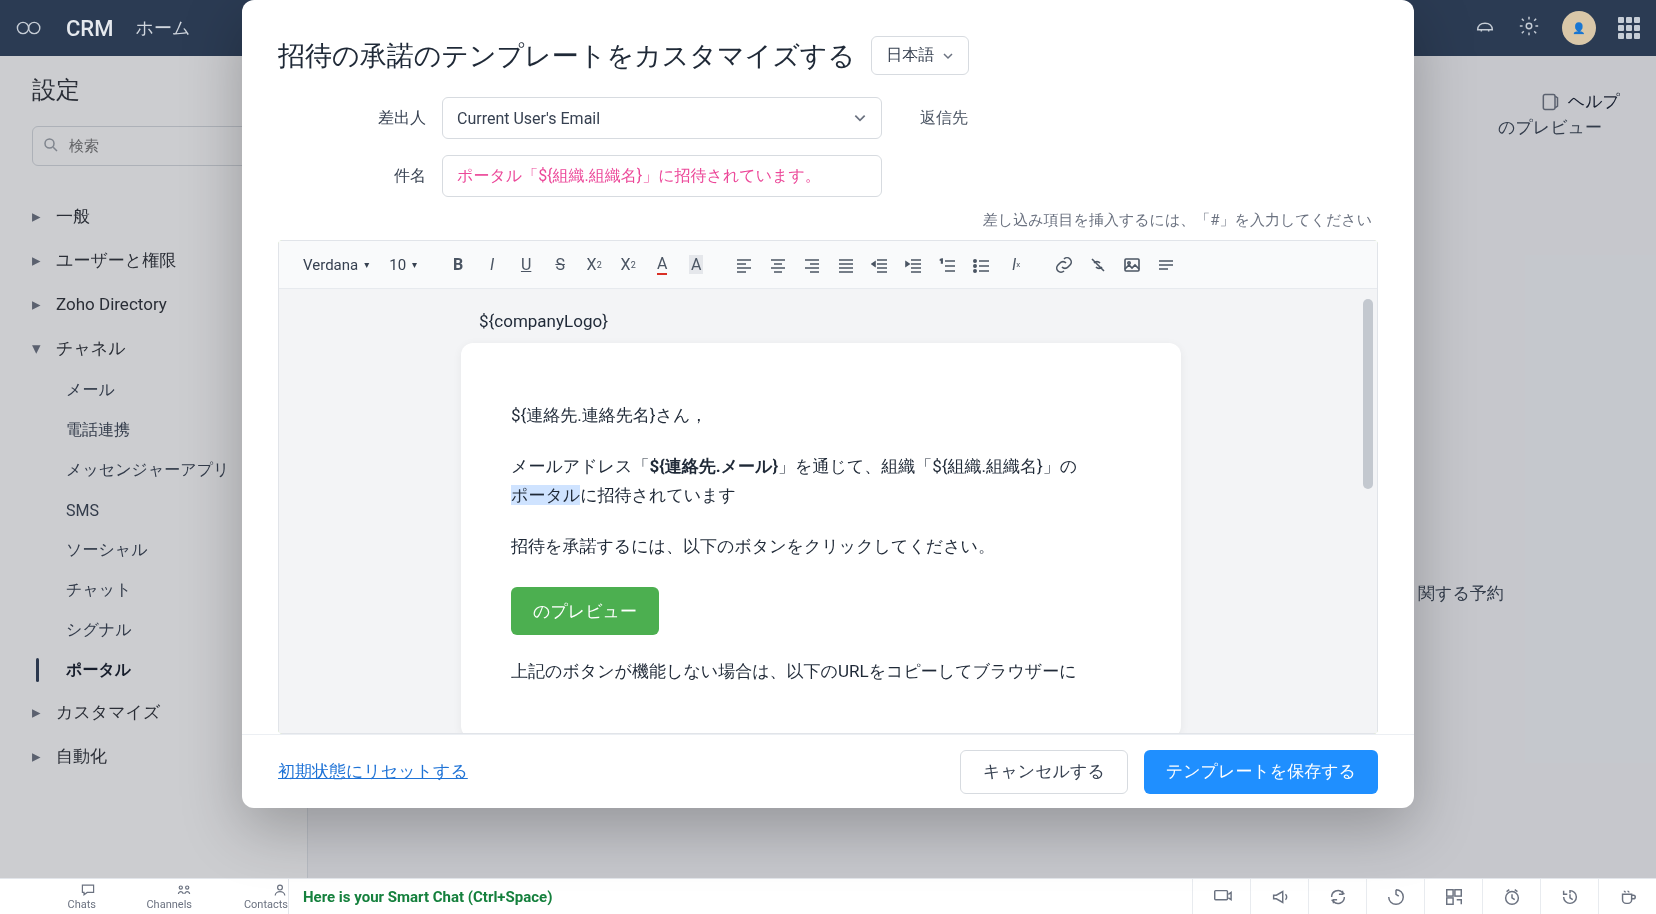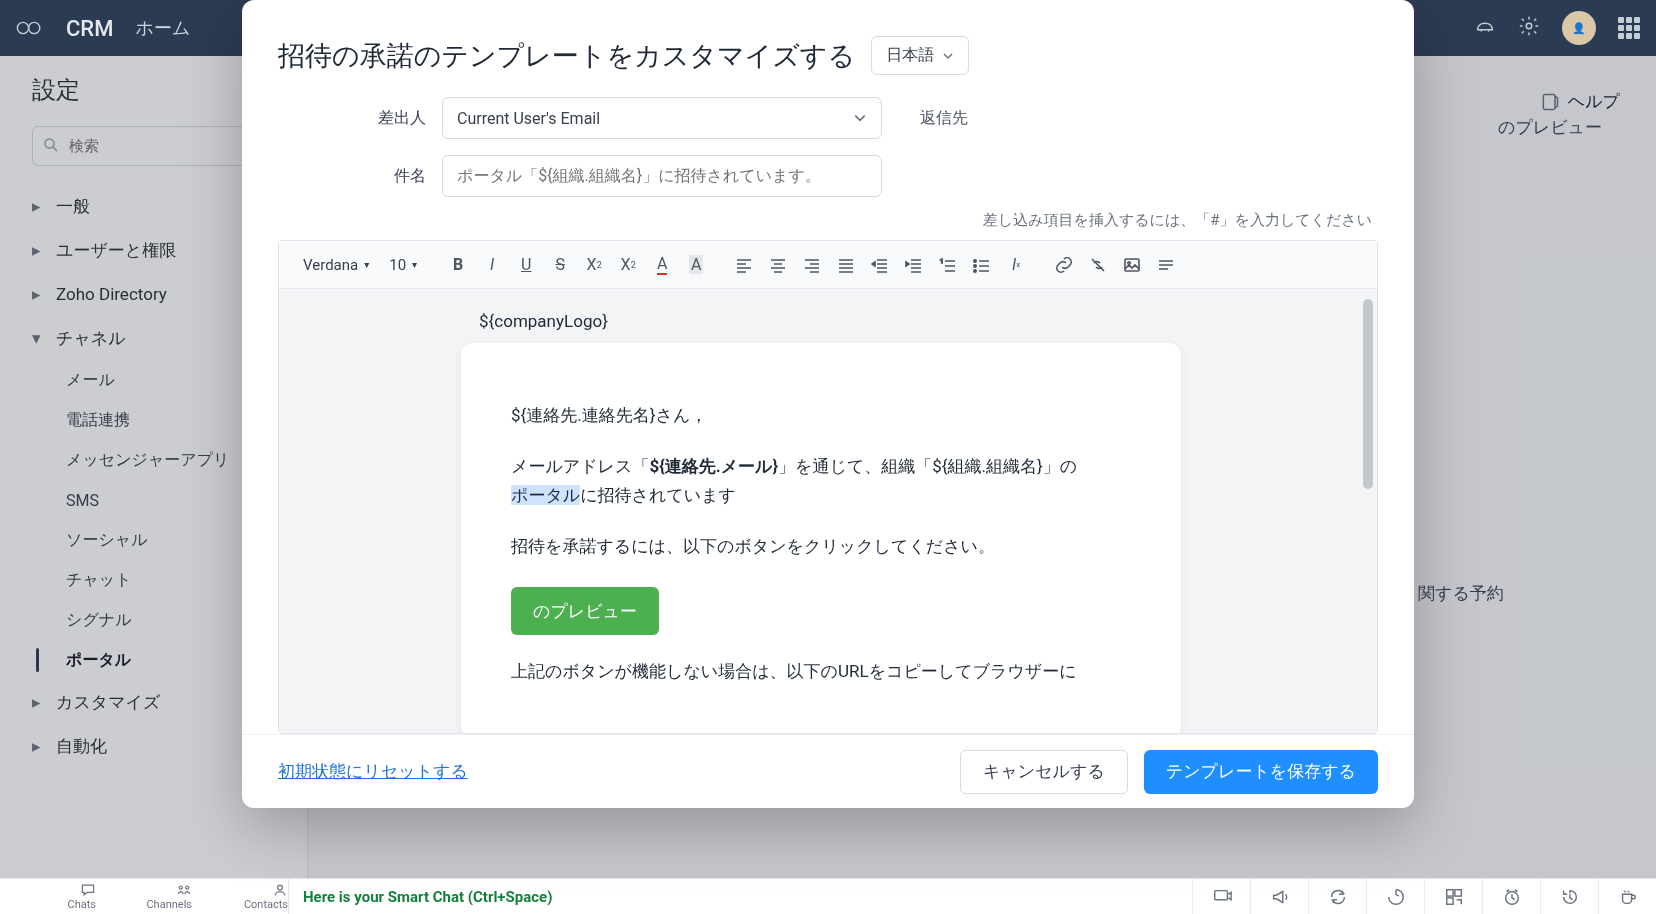--- a/index.html
+++ b/index.html
@@ -15,21 +15,21 @@
 .topbar .right-icons { display: flex; align-items: center; gap: 22px; }
 .topbar .icon-btn svg { width: 22px; height: 22px; }
 .topbar .avatar { width: 34px; height: 34px; border-radius: 50%; background: #d9c7a8; display:flex; align-items:center; justify-content:center; font-size:11px; color:#5b4a2a;}
 .topbar .apps-grid { width:22px; height:22px; display:grid; grid-template-columns:repeat(3,1fr); grid-template-rows:repeat(3,1fr); gap:2px;}
 .topbar .apps-grid span { background:#c6cdd6; border-radius:1px;}
 
 
 .shell { display:flex; height: calc(100% - 56px - 36px); }
 .sidebar { width: 308px; background:#fff; border-right:1px solid #e3e6eb; padding: 18px 0 0 32px; overflow:hidden;}
 .sidebar h1 { font-size: 24px; font-weight:500; color:#2b2f36; margin-bottom:20px;}
-.search-wrap { padding-right:28px; margin-bottom:18px;text-decoration:underline;}
+.search-wrap { padding-right:28px; margin-bottom:28px;text-decoration:underline;}
 .search-box { position:relative; }
 .search-box input { width:100%; height:40px; border:1px solid #d7dbe0; border-radius:6px; padding:0 12px 0 36px; font-size:15px; color:#333;}
 .search-box svg { position:absolute; left:10px; top:10px; width:18px; height:18px; }
 .nav-item { display:flex; align-items:center; height:44px; font-size:17px; color:#2b2f36; cursor:pointer; padding-right:16px;}
 .nav-item .chev { width:14px; margin-right:10px; color:#6b7280;}
 .nav-sub { padding-left: 34px; }
 .nav-sub .nav-item { font-size:16px; height:40px; color:#374151;}
 .nav-sub .nav-item.active { font-weight:600; color:#111827; position:relative;}
 .nav-sub .nav-item.active::before { content:""; position:absolute; left:-30px; top:8px; bottom:8px; width:3px; background:#2b3b53; border-radius:2px;}
 
@@ -43,21 +43,21 @@
 .modal-hdr { padding: 36px 36px 0 36px; display:flex; align-items:center; gap:16px;}
 .modal-hdr h2 { font-size:27px; font-weight:500; color:#1f2937;}
 .lang-sel { border:1px solid #d7dbe0; border-radius:6px; padding:8px 14px; display:flex; align-items:center; gap:8px; font-size:16px; color:#374151;}
 .lang-sel svg { width:12px; height:12px;}
 
 .form-body { padding: 22px 36px 0 36px; flex:1; overflow:hidden; display:flex; flex-direction:column;}
 .form-row { display:flex; align-items:center; margin-bottom:16px; gap:16px;}
 .form-row .lbl { width:148px; text-align:right; font-size:16px; color:#374151;}
 .from-select { flex:0 0 440px; height:42px; border:1px solid #d7dbe0; border-radius:6px; padding:0 14px; display:flex; align-items:center; justify-content:space-between; font-size:16px; color:#374151;}
 .reply-to { font-size:16px; color:#4b5563; margin-left:22px;}
-.subj-input { flex:0 0 440px; height:42px; border:1px solid #d7dbe0; border-radius:6px; padding:0 14px; font-size:16px; color:#737373; background:#fff;}
+.subj-input { flex:0 0 440px; height:42px; border:1px solid #d7dbe0; border-radius:6px; padding:0 14px; font-size:16px; color:#ec4899; background:#fff;}
 .merge-hint { font-size:15px; color:#6b7280; text-align:right; margin: -2px 6px 10px 0;}
 
 .editor-box { border:1px solid #e1e4e9; border-radius:4px; background:#bef264; flex:1; display:flex; flex-direction:column; min-height:0;}
 .toolbar { height:48px; border-bottom:1px solid #e7eaee; display:flex; align-items:center; padding:0 16px; gap:4px; background:#f9fafb;}
 .toolbar .sel { display:flex; align-items:center; gap:6px; font-size:15px; color:#374151; padding:0 8px;}
 .toolbar .tbtn { width:30px; height:30px; display:flex; align-items:center; justify-content:center; color:#4b5563; border-radius:4px;}
 .toolbar .tbtn svg { width:18px; height:18px;}
 .toolbar .sep { width:10px;}
 
 .editor-canvas { flex:1; background:#f3f4f6; overflow:auto; position:relative; padding:16px 0 0 0;}

